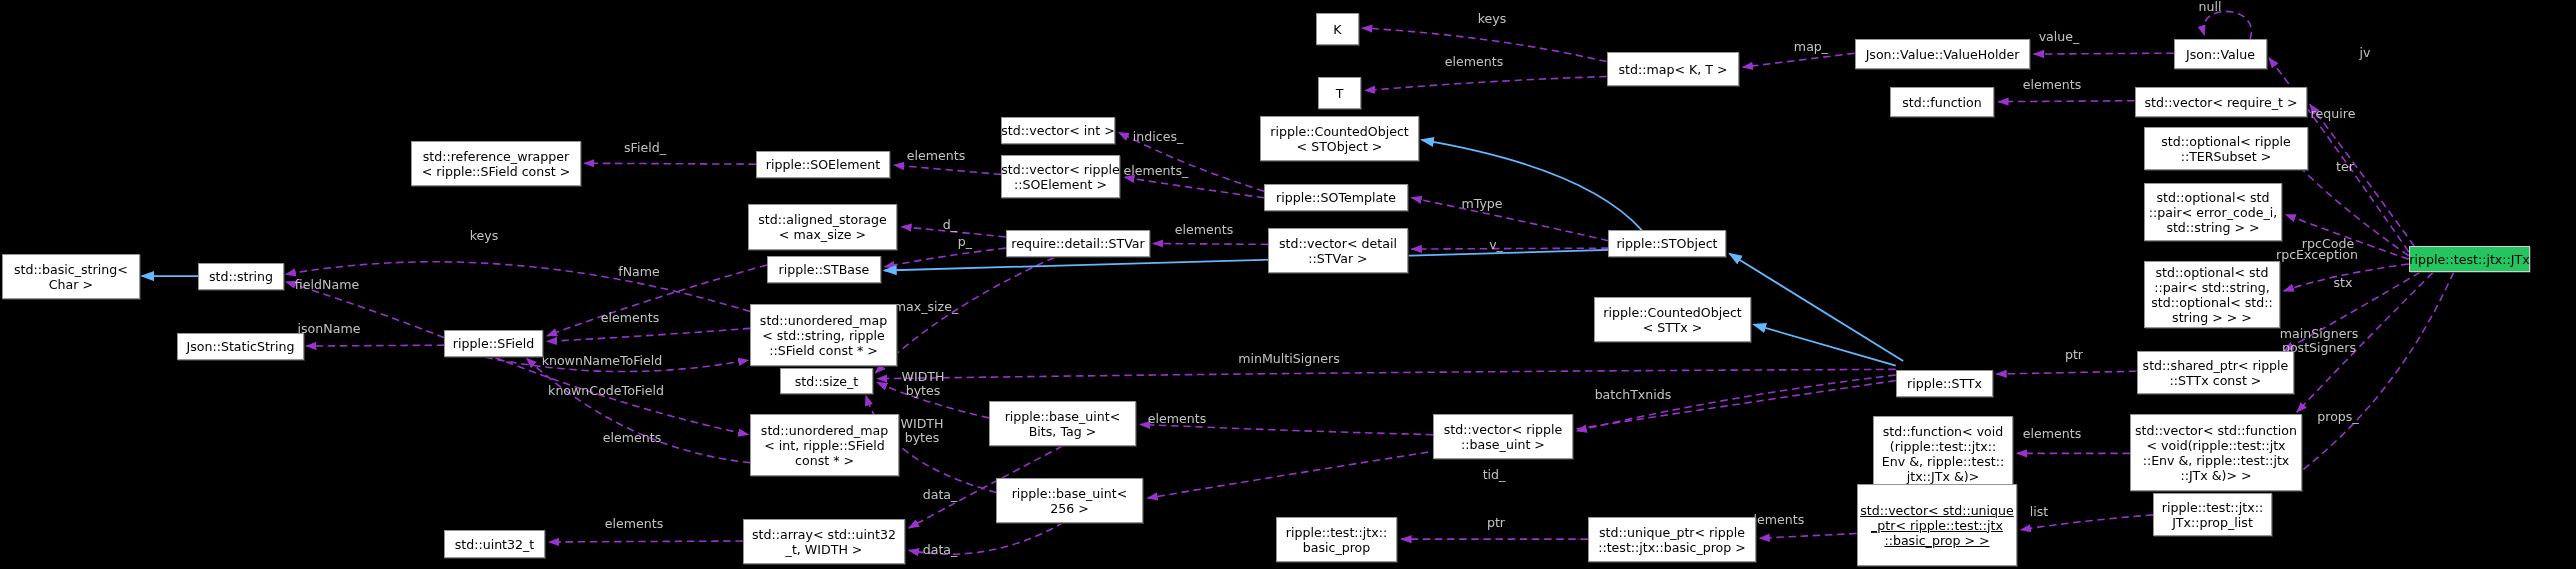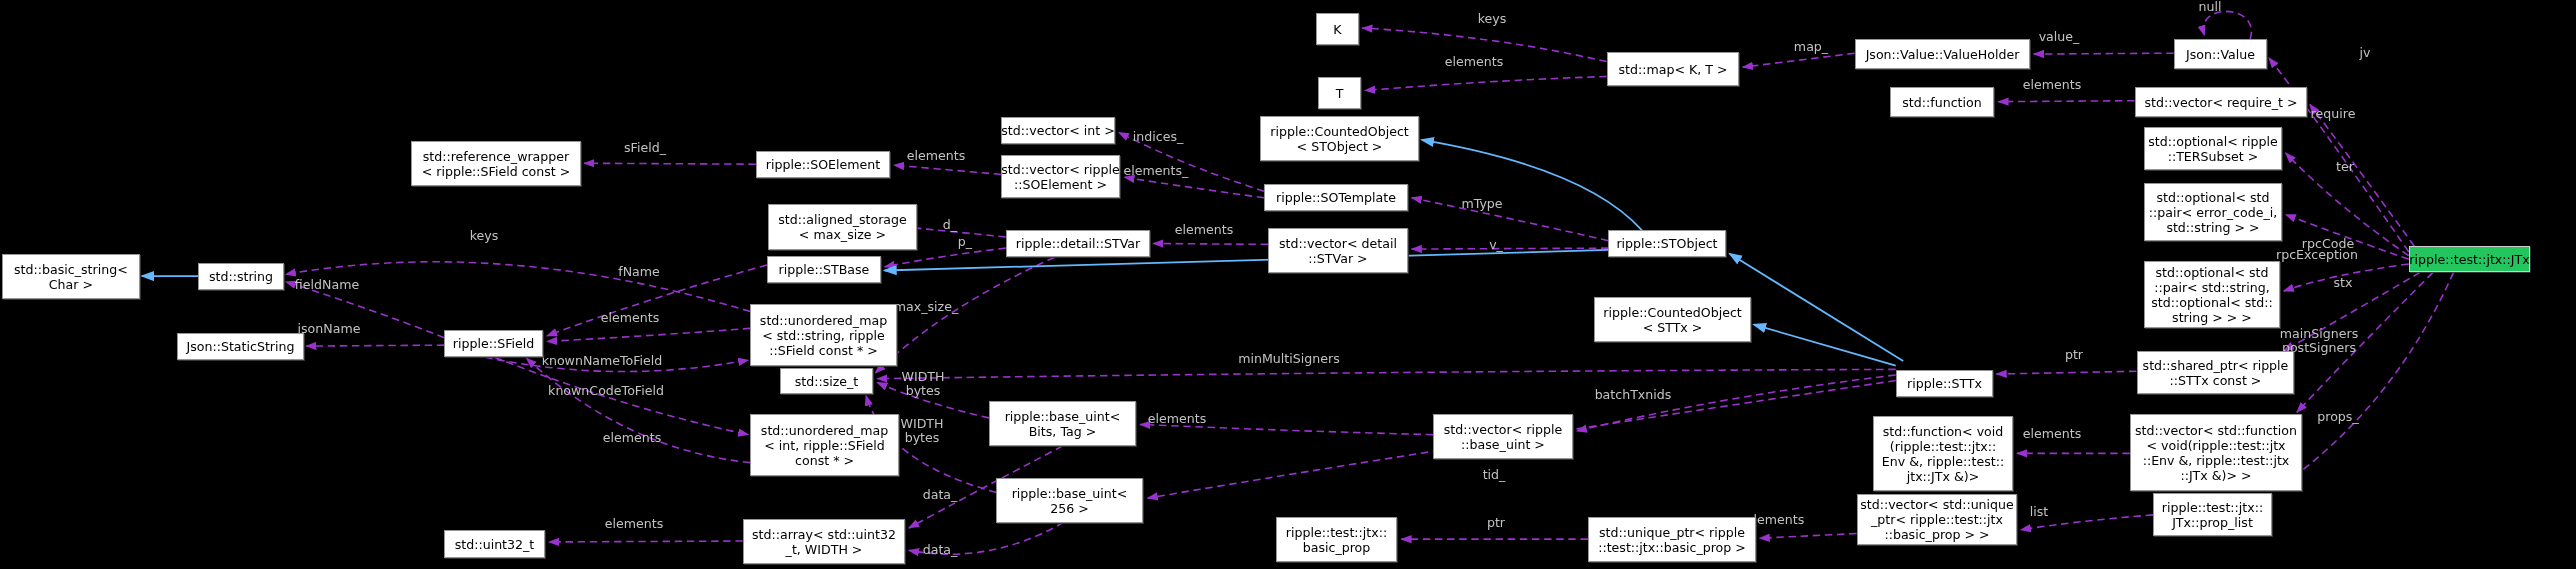--- a/index.html
+++ b/index.html
@@ -246,21 +246,21 @@
       </div>
       <div class="node" style="left: 2174px; top: 39px; width: 93px; height: 30px;">
         <div>Json::Value</div>
       </div>
       <div class="node" style="left: 1890px; top: 87px; width: 104px; height: 30px;">
         <div>std::function</div>
       </div>
       <div class="node" style="left: 2135px; top: 87px; width: 172px; height: 30px;">
         <div>std::vector&lt; require_t &gt;</div>
       </div>
-      <div class="node" style="left: 2144px; top: 127px; width: 138px; height: 43px; align-items: center;">
+      <div class="node" style="left: 2144px; top: 127px; width: 164px; height: 43px; align-items: center;">
         <div>std::optional&lt; ripple</div>
         <div>::TERSubset &gt;</div>
       </div>
       <div class="node" style="left: 2144px; top: 183px; width: 138px; height: 58px;">
         <div>std::optional&lt; std</div>
         <div>::pair&lt; error_code_i,</div>
         <div>std::string &gt; &gt;</div>
       </div>
       <div class="node" style="left: 2144px; top: 261px; width: 136px; height: 67px;">
         <div>std::optional&lt; std</div>
@@ -287,21 +287,21 @@
       <div class="node" style="left: 2130px; top: 414px; width: 172px; height: 77px;">
         <div>std::vector&lt; std::function</div>
         <div>&lt; void(ripple::test::jtx</div>
         <div>::Env &amp;, ripple::test::jtx</div>
         <div>::JTx &amp;)&gt; &gt;</div>
       </div>
       <div class="node" style="left: 2153px; top: 493px; width: 119px; height: 43px;">
         <div>ripple::test::jtx::</div>
         <div>JTx::prop_list</div>
       </div>
-      <div class="node" style="left: 1857px; top: 494px; width: 160px; height: 51px;">
+      <div class="node" style="left: 1857px; top: 484px; width: 160px; height: 82px; text-decoration: underline;">
         <div>std::vector&lt; std::unique</div>
         <div>_ptr&lt; ripple::test::jtx</div>
         <div>::basic_prop &gt; &gt;</div>
       </div>
       <div class="node" style="left: 1588px; top: 517px; width: 168px; height: 45px;">
         <div>std::unique_ptr&lt; ripple</div>
         <div>::test::jtx::basic_prop &gt;</div>
       </div>
       <div class="node" style="left: 1276px; top: 517px; width: 121px; height: 45px;">
         <div>ripple::test::jtx::</div>
@@ -352,29 +352,29 @@
         <div>std::basic_string&lt;</div>
         <div>Char &gt;</div>
       </div>
       <div class="node" style="left: 411px; top: 141px; width: 170px; height: 45px;">
         <div>std::reference_wrapper</div>
         <div>&lt; ripple::SField const &gt;</div>
       </div>
       <div class="node" style="left: 756px; top: 151px; width: 134px; height: 27px;">
         <div>ripple::SOElement</div>
       </div>
-      <div class="node" style="left: 768px; top: 204px; width: 149px; height: 46px;">
+      <div class="node" style="left: 748px; top: 204px; width: 149px; height: 46px;">
         <div>std::aligned_storage</div>
         <div>&lt; max_size &gt;</div>
       </div>
       <div class="node" style="left: 767px; top: 256px; width: 114px; height: 27px;">
         <div>ripple::STBase</div>
       </div>
       <div class="node" style="left: 1006px; top: 230px; width: 144px; height: 27px;">
-        <div>ripple::detail::STVar</div>
+        <div>require::detail::STVar</div>
       </div>
       <div class="node" style="left: 1001px; top: 117px; width: 114px; height: 27px;">
         <div>std::vector&lt; int &gt;</div>
       </div>
       <div class="node" style="left: 1001px; top: 155px; width: 119px; height: 43px;">
         <div>std::vector&lt; ripple</div>
         <div>::SOElement &gt;</div>
       </div>
       <div class="node" style="left: 1260px; top: 116px; width: 159px; height: 45px;">
         <div>ripple::CountedObject</div>

